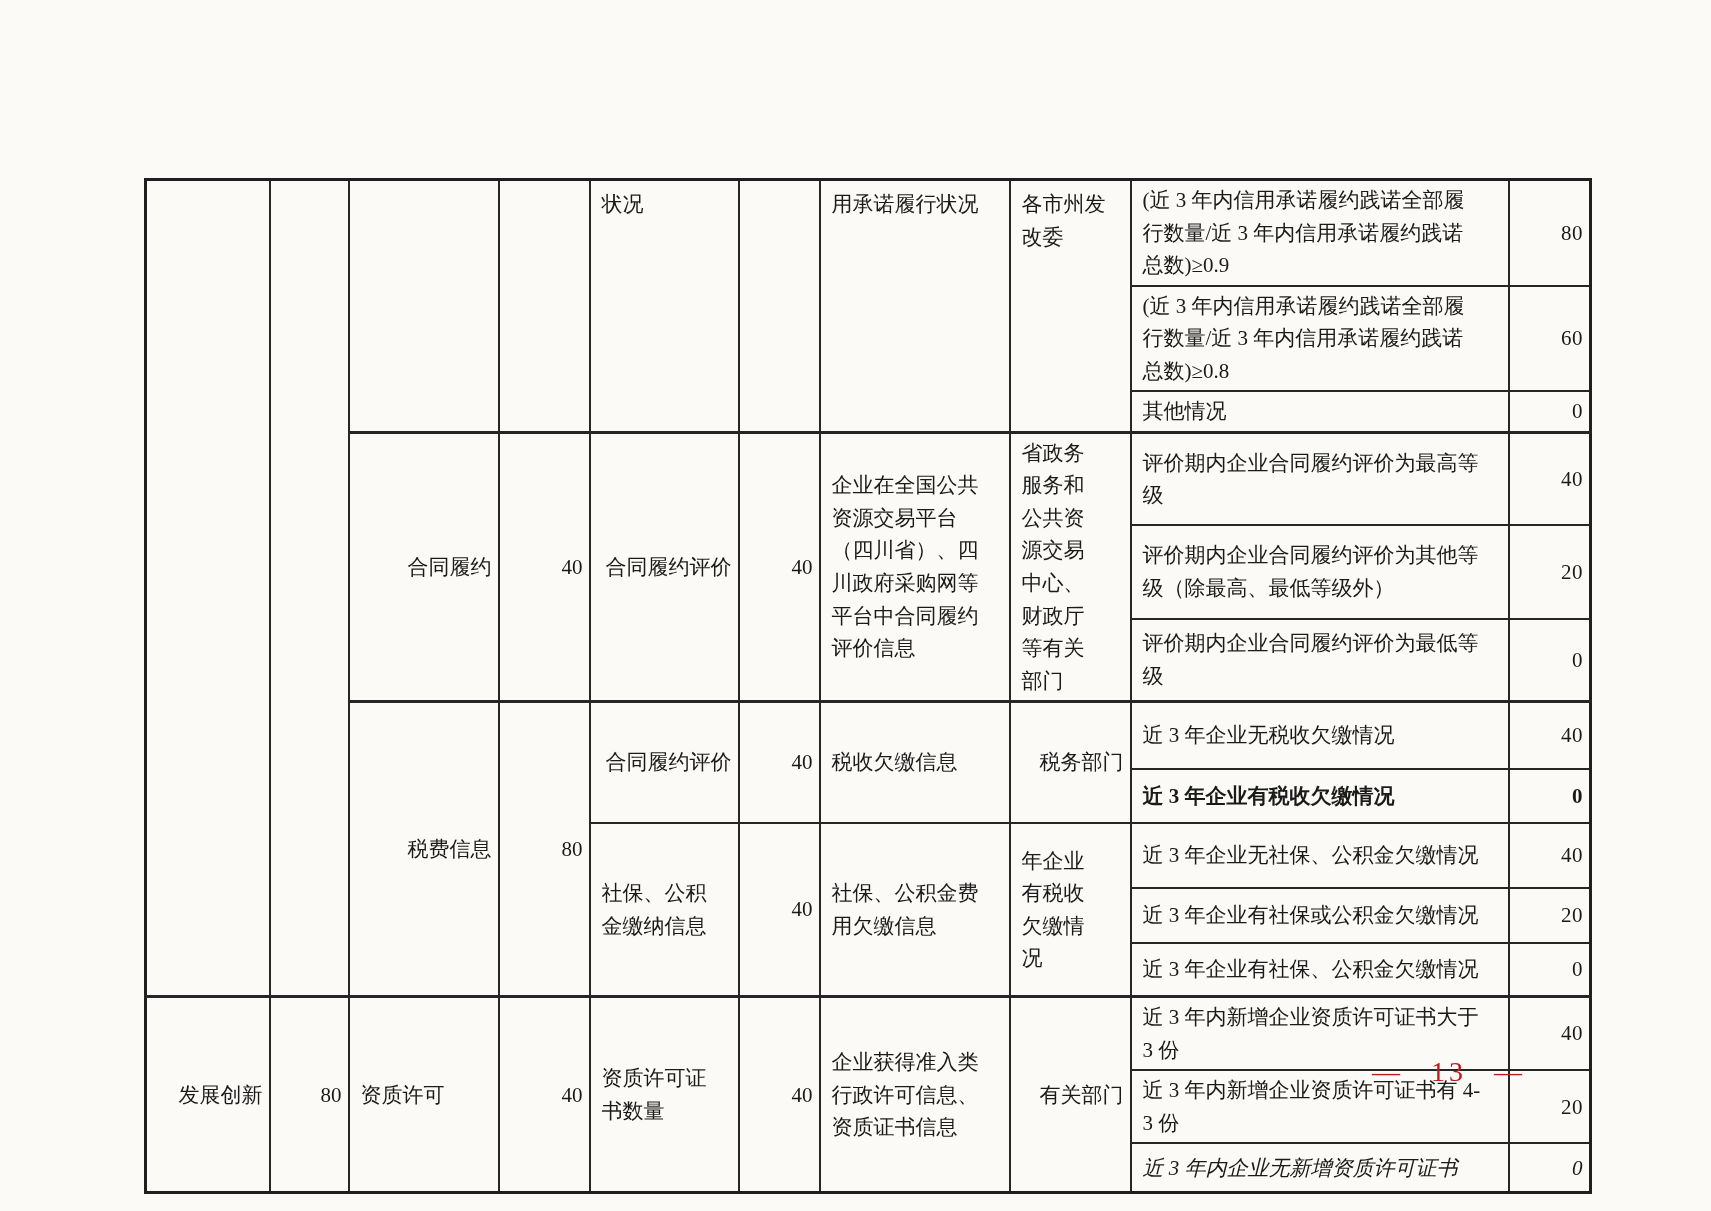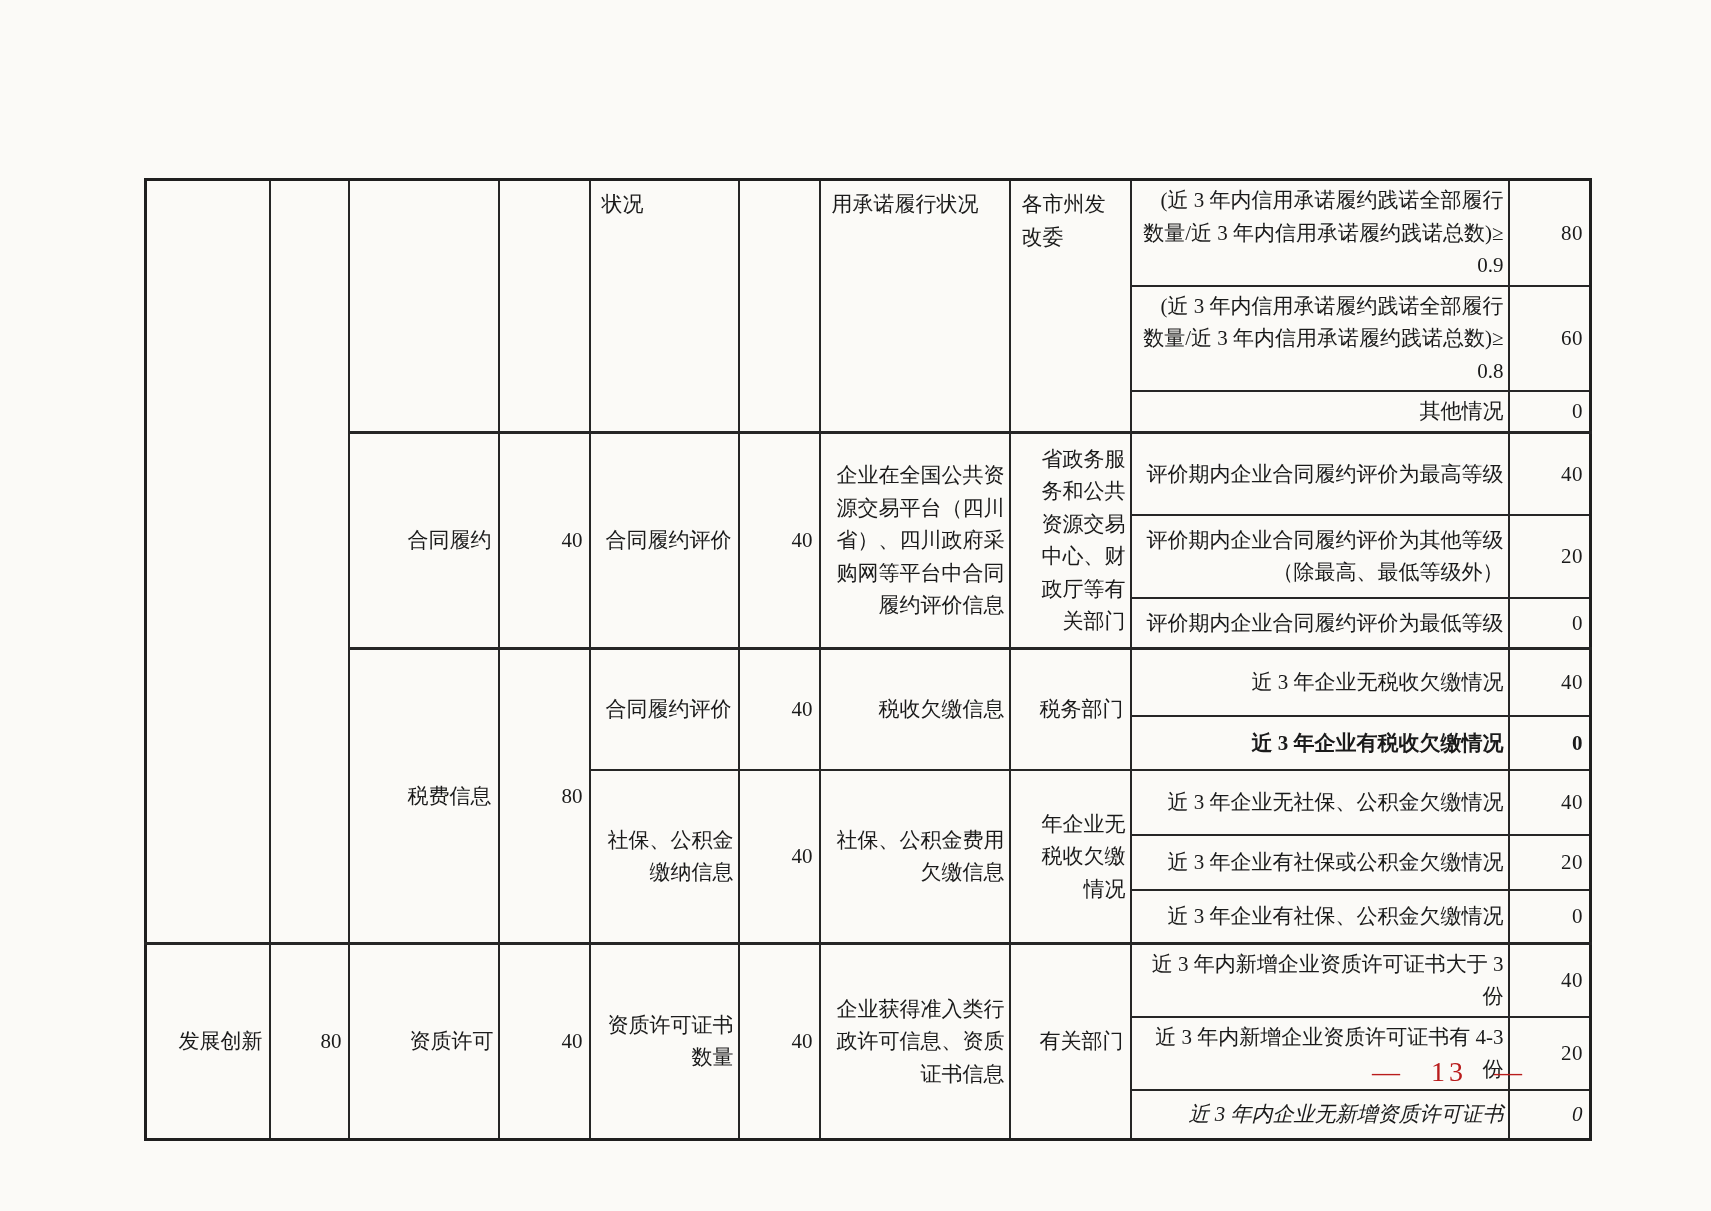--- a/index.html
+++ b/index.html
@@ -22,22 +22,22 @@
   td{
     border:2px solid #262626;
     font-size:21px;
     line-height:1.55;
     text-align:right;
     vertical-align:middle;
     padding:2px 6px;
     word-break:break-all;
   }
   td.crit{
-    text-align:right;
-    padding:3px 4px 3px 11px;
+    text-align:left;
+    padding:3px 25px 3px 11px;
   }
   td.topalign{
     vertical-align:top;
     padding-top:7px;
     text-align:left;
     padding-left:11px;
   }
   td.score{letter-spacing:0.5px;}
   tr.thick > td{border-top-width:3px;}
   
@@ -126,21 +126,21 @@
       <td class="score">40</td>
     </tr>
     <tr class="r8">
       <td class="crit">近 3 年企业有税收欠缴情况</td>
       <td class="score">0</td>
     </tr>
     <tr class="r9">
       <td rowspan="3" class="crit">社保、公积金缴纳信息</td>
       <td rowspan="3">40</td>
       <td rowspan="3" class="crit">社保、公积金费用欠缴信息</td>
-      <td rowspan="3" class="crit">年企业无税收欠缴情况</td>
+      <td rowspan="3" class="crit">年企业有税收欠缴情况</td>
       <td class="crit">近 3 年企业无社保、公积金欠缴情况</td>
       <td class="score">40</td>
     </tr>
     <tr class="r10">
       <td class="crit">近 3 年企业有社保或公积金欠缴情况</td>
       <td class="score">20</td>
     </tr>
     <tr class="r11">
       <td class="crit">近 3 年企业有社保、公积金欠缴情况</td>
       <td class="score">0</td>

